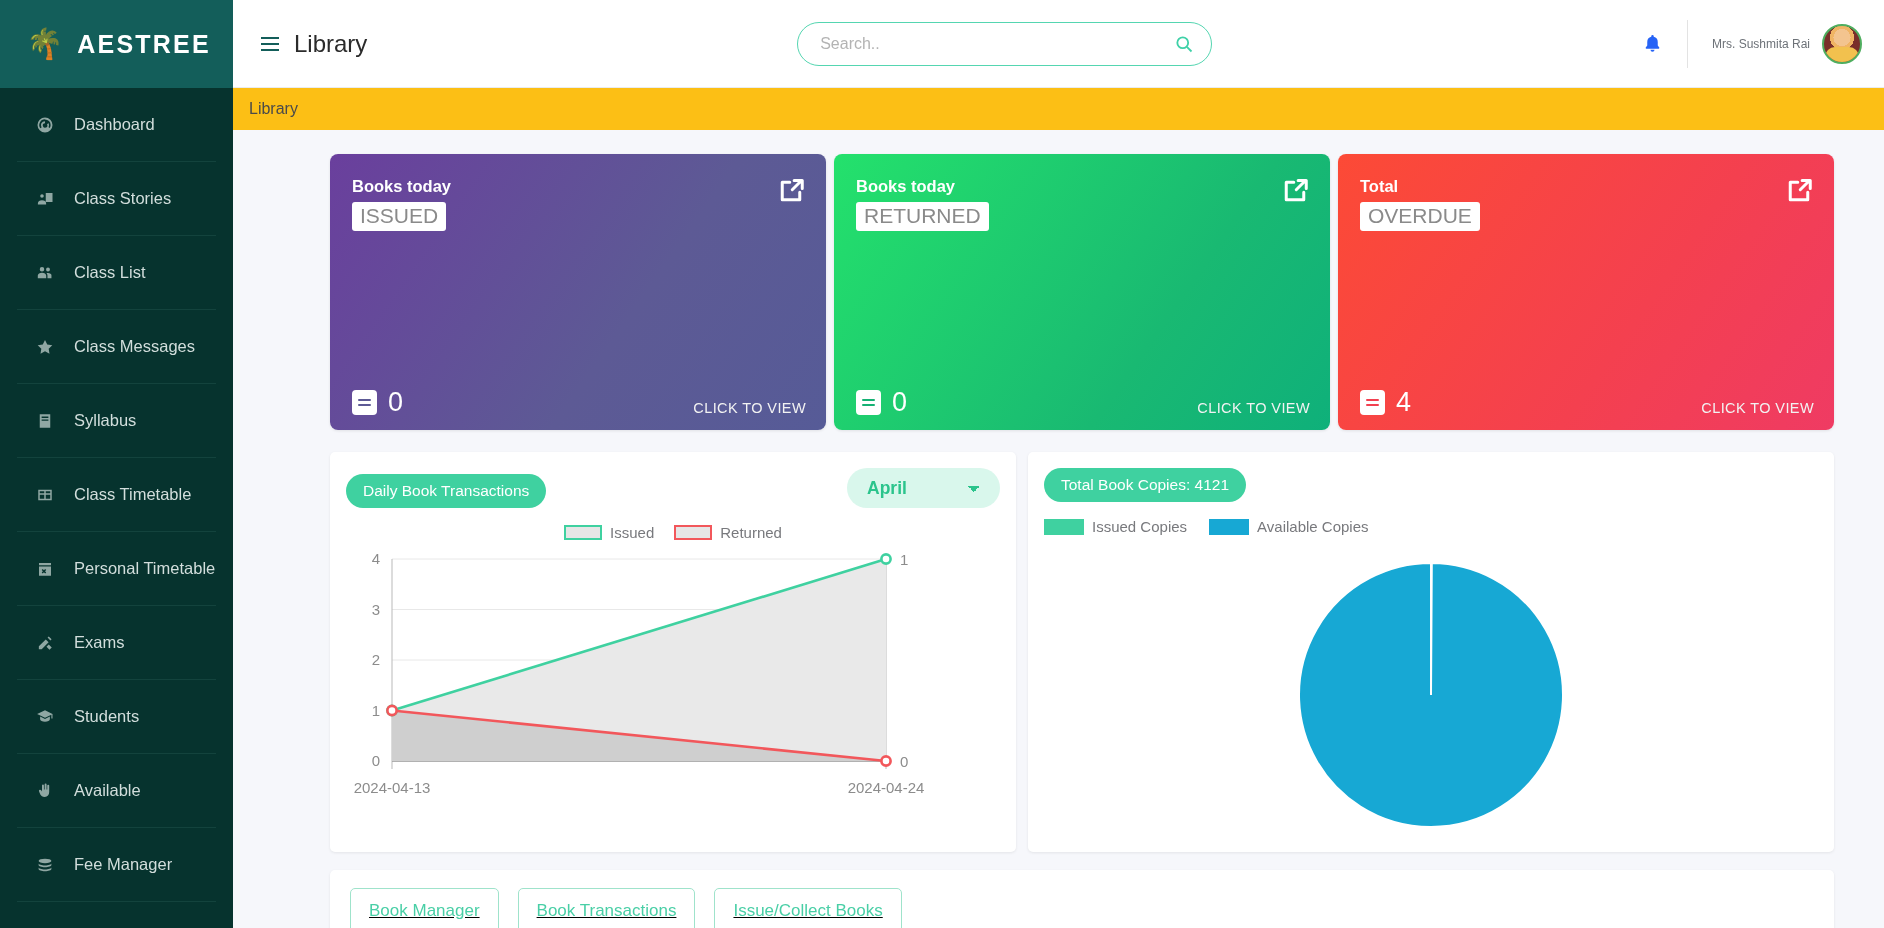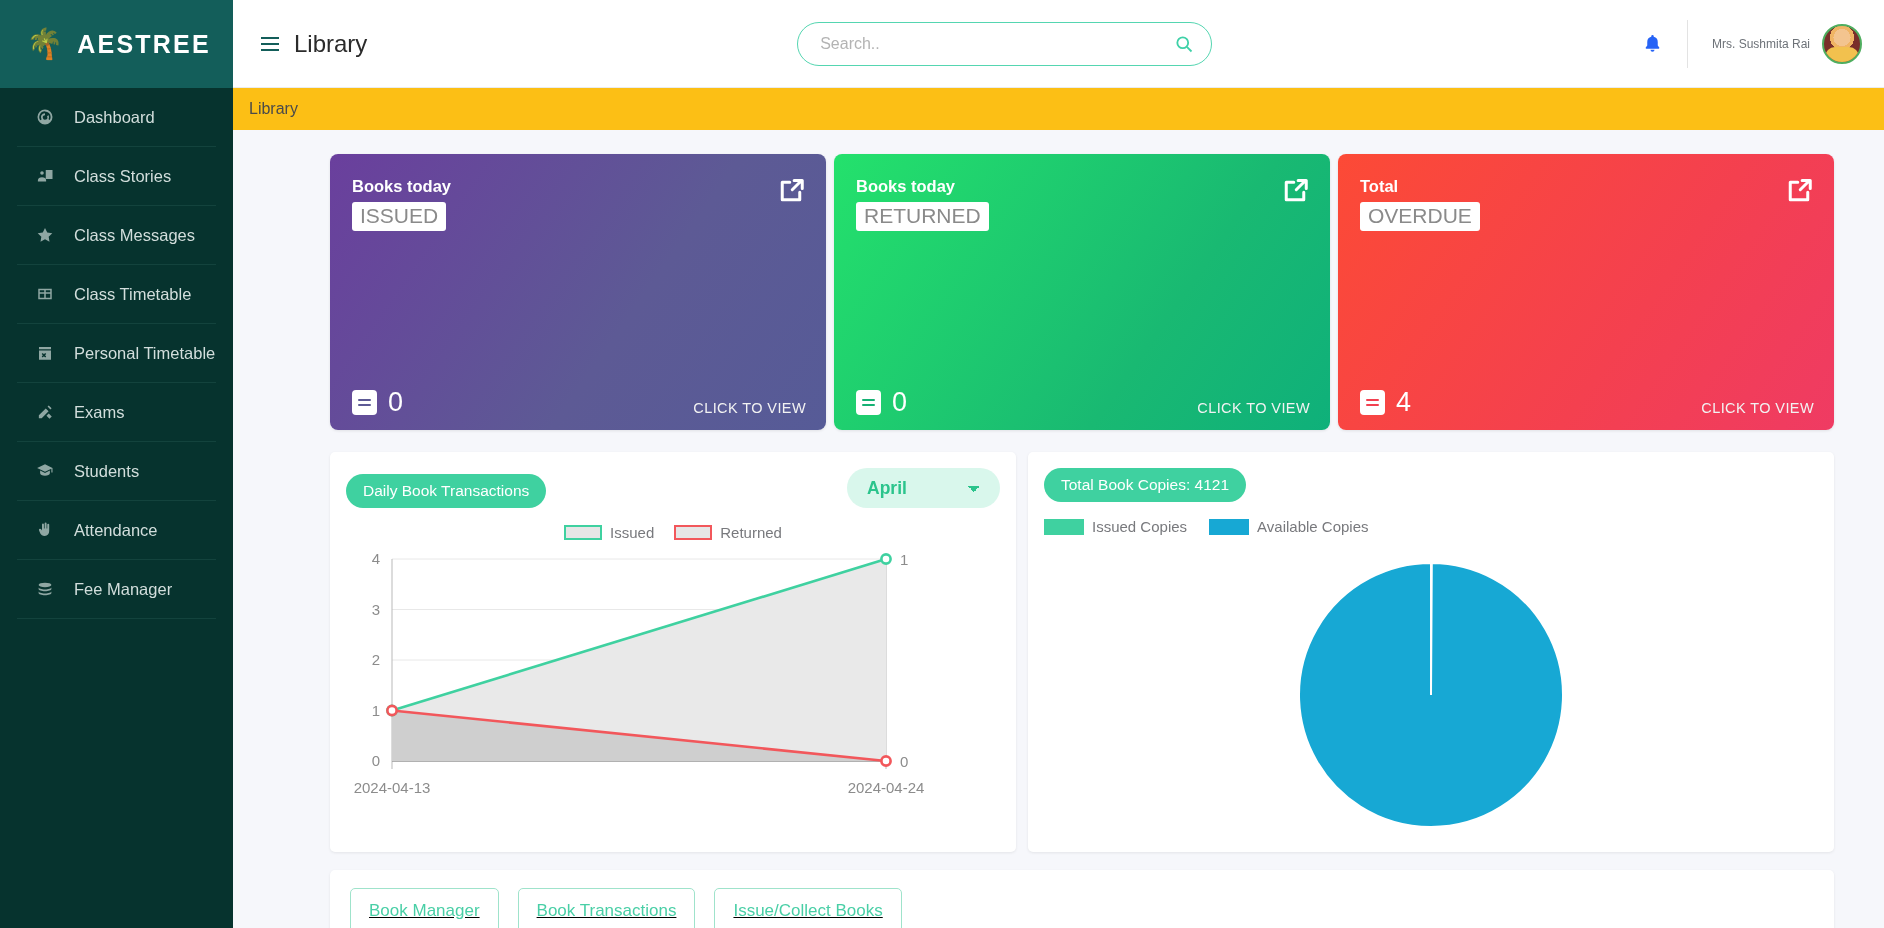--- a/index.html
+++ b/index.html
@@ -24,21 +24,21 @@
     display: flex; align-items: center; gap: 14px;
     padding-left: 26px;
   }
   .brand-emoji { font-size: 30px; line-height: 1; }
   .brand-name {
     color: #ffffff; font-size: 25px; font-weight: 700;
     letter-spacing: 2.2px;
   }
   .nav { flex: 1; overflow: hidden; }
   .nav-item {
-    height: 59px;
+    height: 74px;
     display: flex; align-items: center; gap: 18px;
     padding: 0 0 0 17px;
     color: #d2dedc; font-size: 16.5px;
     border-bottom: 1px solid #13433d;
     margin: 0 17px;
     cursor: pointer;
   }
   .nav-item:last-child { border-bottom: 1px solid #13433d; }
   .nav-icon {
     width: 22px; height: 22px; flex: 0 0 22px;
@@ -217,30 +217,46 @@
 
       <div class="nav-item">
         <span class="nav-icon">
           <svg viewBox="0 0 24 24">
               <path d="M13 4h9v12h-9V4zm-5 1.6a2.4 2.4 0 1 1 0 4.8 2.4 2.4 0 0 1 0-4.8zM2.5 18c0-2.7 2.5-4.3 5.5-4.3s5.5 1.6 5.5 4.3v1.3h-11V18z"></path>
             </svg>
         </span>
         <span class="nav-label">Class Stories</span>
       </div>
 
+      <div class="nav-item">
+        <span class="nav-icon">
+          <svg viewBox="0 0 24 24">
+              <path d="M8 10a3 3 0 1 1 0-6 3 3 0 0 1 0 6zm8 0a2.6 2.6 0 1 1 0-5.2A2.6 2.6 0 0 1 16 10zM8 11.6c3.1 0 5.6 1.5 5.6 3.8V19H2.4v-3.6c0-2.3 2.5-3.8 5.6-3.8zm8 .4c2.5 0 4.6 1.2 4.6 3.1V19h-5.3v-3.6c0-1.3-.5-2.4-1.3-3.2.6-.1 1.3-.2 2-.2z"></path>
+            </svg>
+        </span>
+        <span class="nav-label">Class List</span>
+      </div>
 
       <div class="nav-item">
         <span class="nav-icon">
           <svg viewBox="0 0 24 24">
               <path d="M12 2.5l3 6.1 6.7 1-4.8 4.7 1.1 6.7L12 17.8 6 21l1.1-6.7-4.8-4.7 6.7-1z"></path>
             </svg>
         </span>
         <span class="nav-label">Class Messages</span>
       </div>
 
+      <div class="nav-item">
+        <span class="nav-icon">
+          <svg viewBox="0 0 24 24">
+              <path d="M5 3h14v18H5V3zm2.5 3v2h9V6h-9zm0 4v1.5h9V10h-9z"></path>
+            </svg>
+        </span>
+        <span class="nav-label">Syllabus</span>
+      </div>
 
       <div class="nav-item">
         <span class="nav-icon">
           <svg viewBox="0 0 24 24">
               <path d="M3 5h18v14H3V5zm2 2v2.5h6V7H5zm8 0v2.5h6V7h-6zM5 11.5V17h6v-5.5H5zm8 0V17h6v-5.5h-6z"></path>
             </svg>
         </span>
         <span class="nav-label">Class Timetable</span>
       </div>
 
@@ -270,21 +286,21 @@
         </span>
         <span class="nav-label">Students</span>
       </div>
 
       <div class="nav-item">
         <span class="nav-icon">
           <svg viewBox="0 0 24 24">
               <path d="M8 11V4.5a1.3 1.3 0 1 1 2.6 0V10h.9V3.2a1.3 1.3 0 1 1 2.6 0V10h.9V4.8a1.3 1.3 0 1 1 2.6 0v8.6c0 3.9-2.3 6.6-5.9 6.6-3.3 0-5.7-2.2-6.8-5.4L4 12.3c-.3-.9.2-1.7 1.1-1.9.7-.2 1.4.1 1.8.7L8 12.6V11z"></path>
             </svg>
         </span>
-        <span class="nav-label">Attendance</span>
+        <span class="nav-label">Available</span>
       </div>
 
       <div class="nav-item">
         <span class="nav-icon">
           <svg viewBox="0 0 24 24">
               <ellipse cx="12" cy="6.5" rx="8.5" ry="3"></ellipse>
               <path d="M3.5 9.5c0 1.7 3.8 3 8.5 3s8.5-1.3 8.5-3v2.6c0 1.7-3.8 3-8.5 3s-8.5-1.3-8.5-3V9.5zm0 5.5c0 1.7 3.8 3 8.5 3s8.5-1.3 8.5-3v2.4c0 1.7-3.8 3-8.5 3s-8.5-1.3-8.5-3V15z"></path>
             </svg>
         </span>
         <span class="nav-label">Fee Manager</span>

